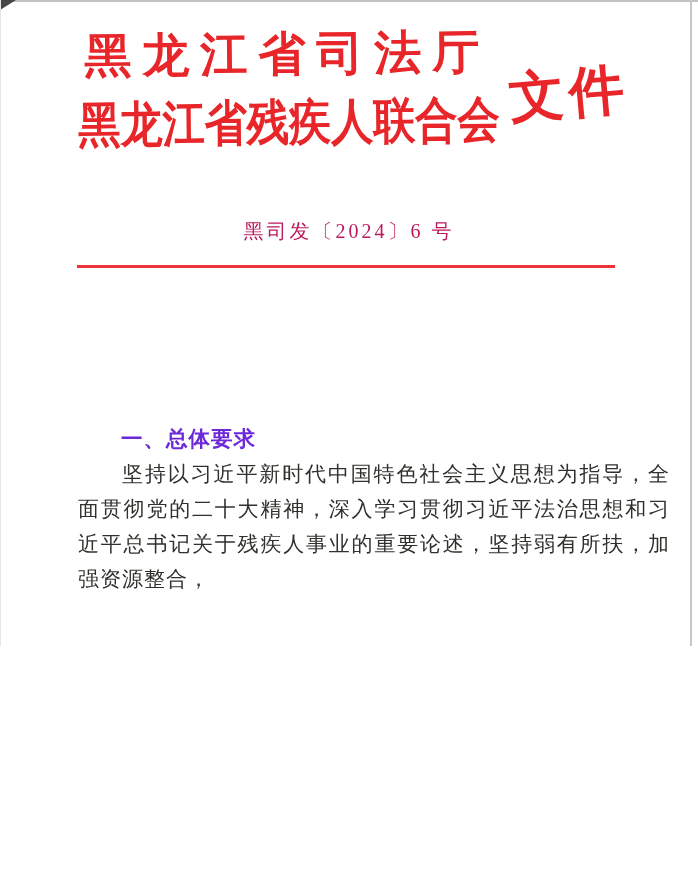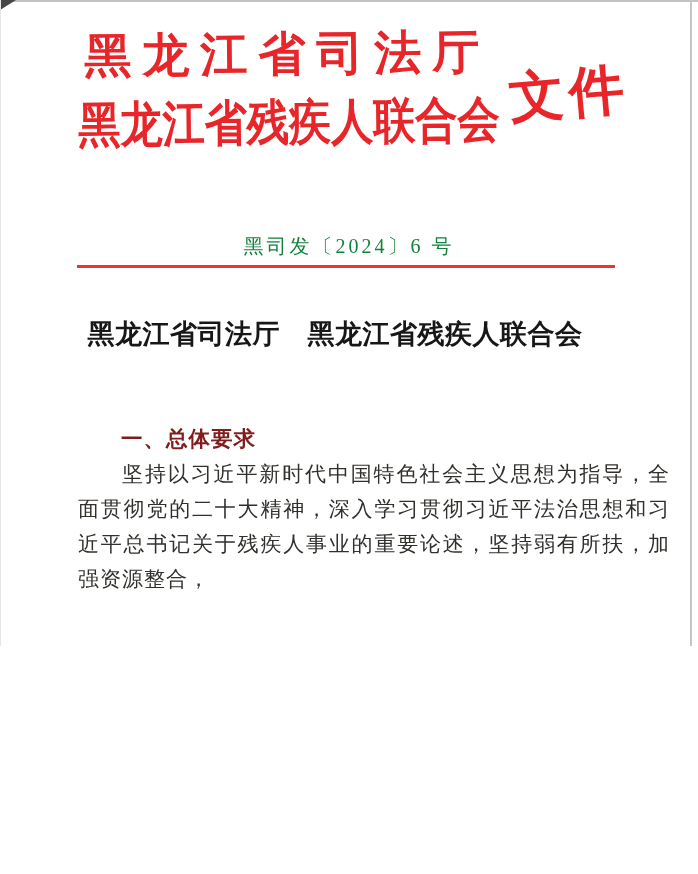--- a/index.html
+++ b/index.html
@@ -32,43 +32,43 @@
     white-space:nowrap;line-height:1;
     transform:scaleX(0.86) rotate(-0.7deg);transform-origin:0 0;
   }
   .doc-type{
     position:absolute;left:509px;top:66px;
     font-size:55px;font-weight:bold;color:#e8262a;
     letter-spacing:5px;white-space:nowrap;line-height:1;
     transform:rotate(-5deg);transform-origin:50% 50%;
   }
   .doc-number{
-    position:absolute;left:0;top:233px;width:698px;
-    text-align:center;font-size:20px;color:#15803d;
+    position:absolute;left:0;top:218px;width:698px;
+    text-align:center;font-size:20px;color:#be185d;
     letter-spacing:3px;white-space:nowrap;
   }
   .red-rule{position:absolute;left:77px;top:265px;width:538px;height:3px;background:#ee3237;}
 
   
   .title{
     position:absolute;left:10px;top:317px;width:650px;
     text-align:center;font-weight:bold;color:#171717;
     font-size:27px;line-height:34px;letter-spacing:0.5px;
   }
   
   .body{
     position:absolute;left:78px;top:422px;width:592px;
     font-size:21px;line-height:35px;color:#32302c;
     letter-spacing:1px;text-align:justify;
   }
   .body p{margin:0;padding:0;}
   .para.indent{text-indent:2.1em;}
   .heading{
     font-family:"Liberation Sans","DejaVu Sans",sans-serif;
-    font-weight:bold;color:#7f1d1d;text-indent:2em;font-size:21.5px;
+    font-weight:bold;color:#6d28d9;text-indent:2em;font-size:21.5px;
   }
   .page-num{
     position:absolute;left:551px;top:805px;
     font-size:17px;color:#4a453e;letter-spacing:2px;white-space:nowrap;
   }
 
   
   .bottom-strip{
     position:absolute;left:0;top:866px;width:698px;height:8px;
     background:#ededed;border-top:1px solid #d6d6d6;box-sizing:border-box;
@@ -102,21 +102,20 @@
   <div class="right-border"></div>
 
   <div class="agency-line1">黑龙江省司法厅</div>
   <div class="agency-line2">黑龙江省残疾人联合会</div>
   <div class="doc-type">文件</div>
 
   <div class="doc-number">黑司发〔2024〕6 号</div>
   <div class="red-rule"></div>
 
   <div class="title">
-    <div>黑龙江省司法厅　黑龙江省残疾人联合会</div>
   </div>
 
   <div class="body">
     <p class="heading">一、总体要求</p>
     <p class="para indent">坚持以习近平新时代中国特色社会主义思想为指导，全面贯彻党的二十大精神，深入学习贯彻习近平法治思想和习近平总书记关于残疾人事业的重要论述，坚持弱有所扶，加强资源整合，</p>
   </div>
 
   <div class="page-num">— 1 —</div>
 
   <div class="bottom-strip"></div>

